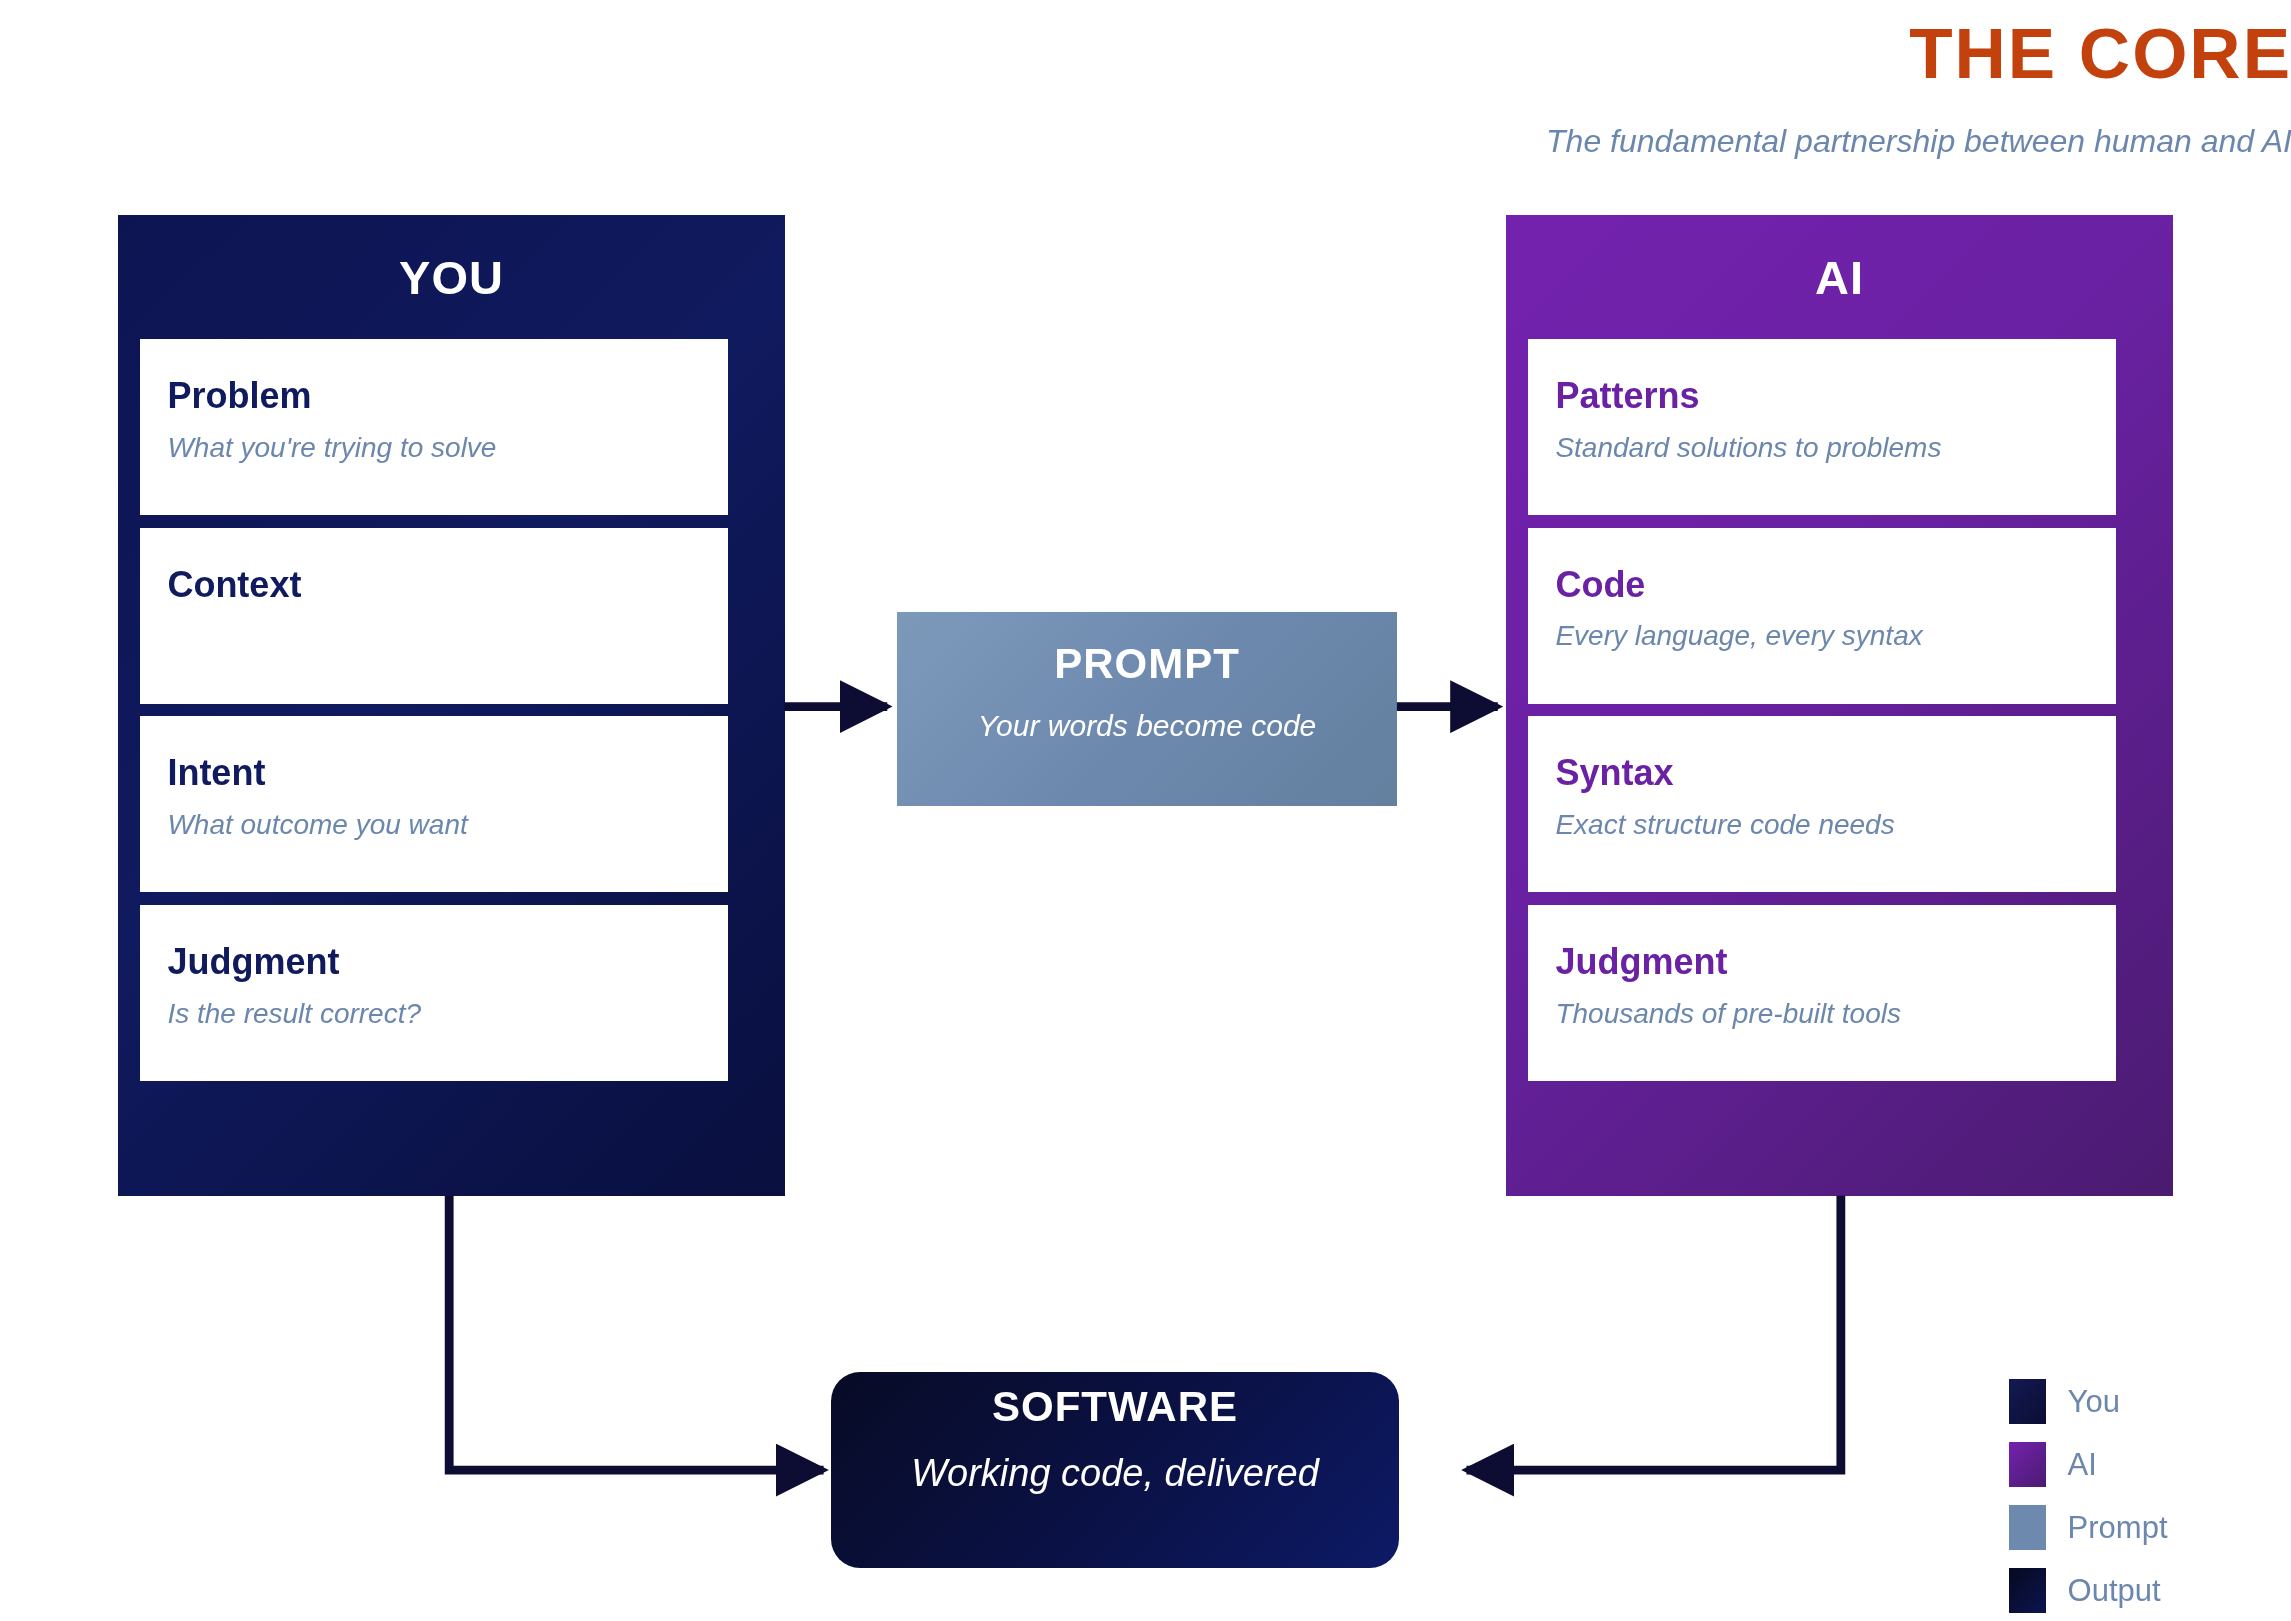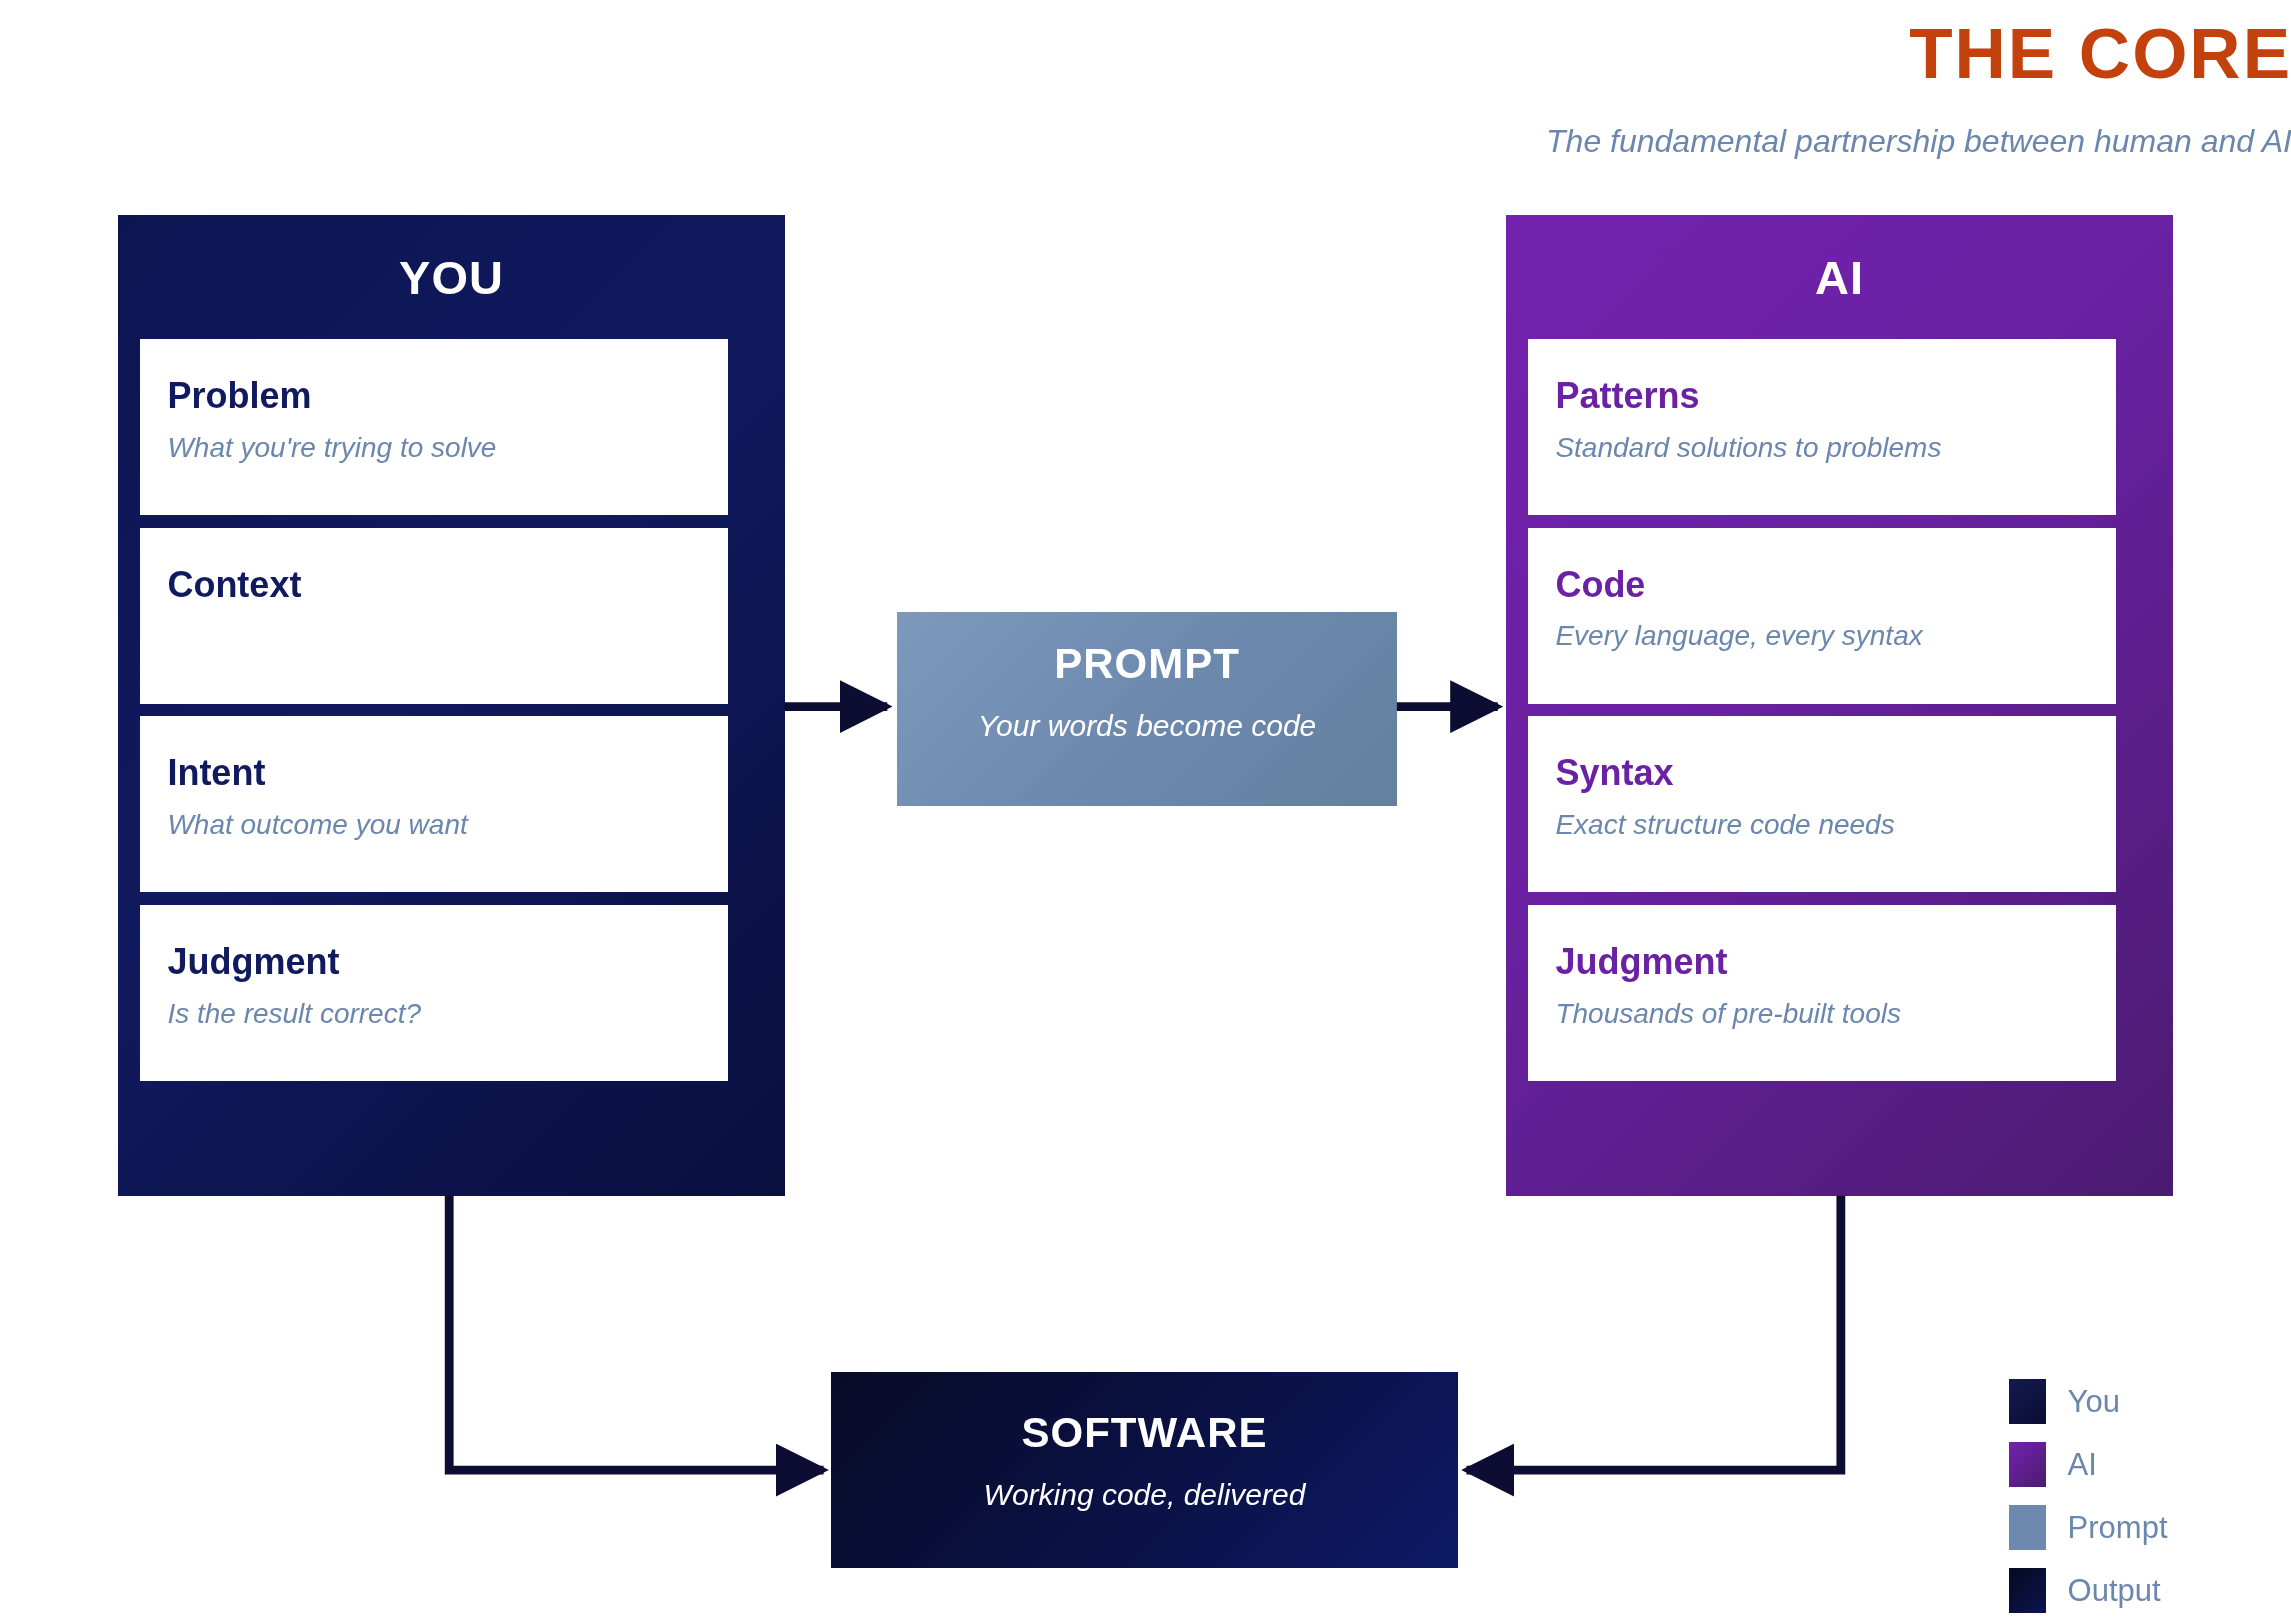--- a/index.html
+++ b/index.html
@@ -132,39 +132,40 @@
     font-size: 30px;
     font-style: italic;
     line-height: 1.0;
   }
 
   
   #software-box {
     position: absolute;
     left: 831px;
     top: 1372px;
-    width: 627px;
+    width: 568px;
     height: 196px;
     background: linear-gradient(135deg, #080b26 0%, #0a1040 45%, #0d1a66 100%);
     box-sizing: border-box;
-    padding-top: 40px;
+    padding-top: 14px;
+    border-radius: 29px;
   }
   #software-box .box-title {
     text-align: center;
     color: #ffffff;
     font-size: 42px;
     font-weight: bold;
     letter-spacing: 1px;
     line-height: 1.0;
     margin-bottom: 25.5px;
   }
   #software-box .box-desc {
     text-align: center;
     color: #ffffff;
-    font-size: 30px;
+    font-size: 38px;
     font-style: italic;
     line-height: 1.0;
   }
 
   
   #connectors {
     position: absolute;
     left: 0;
     top: 0;
     width: 2292px;

